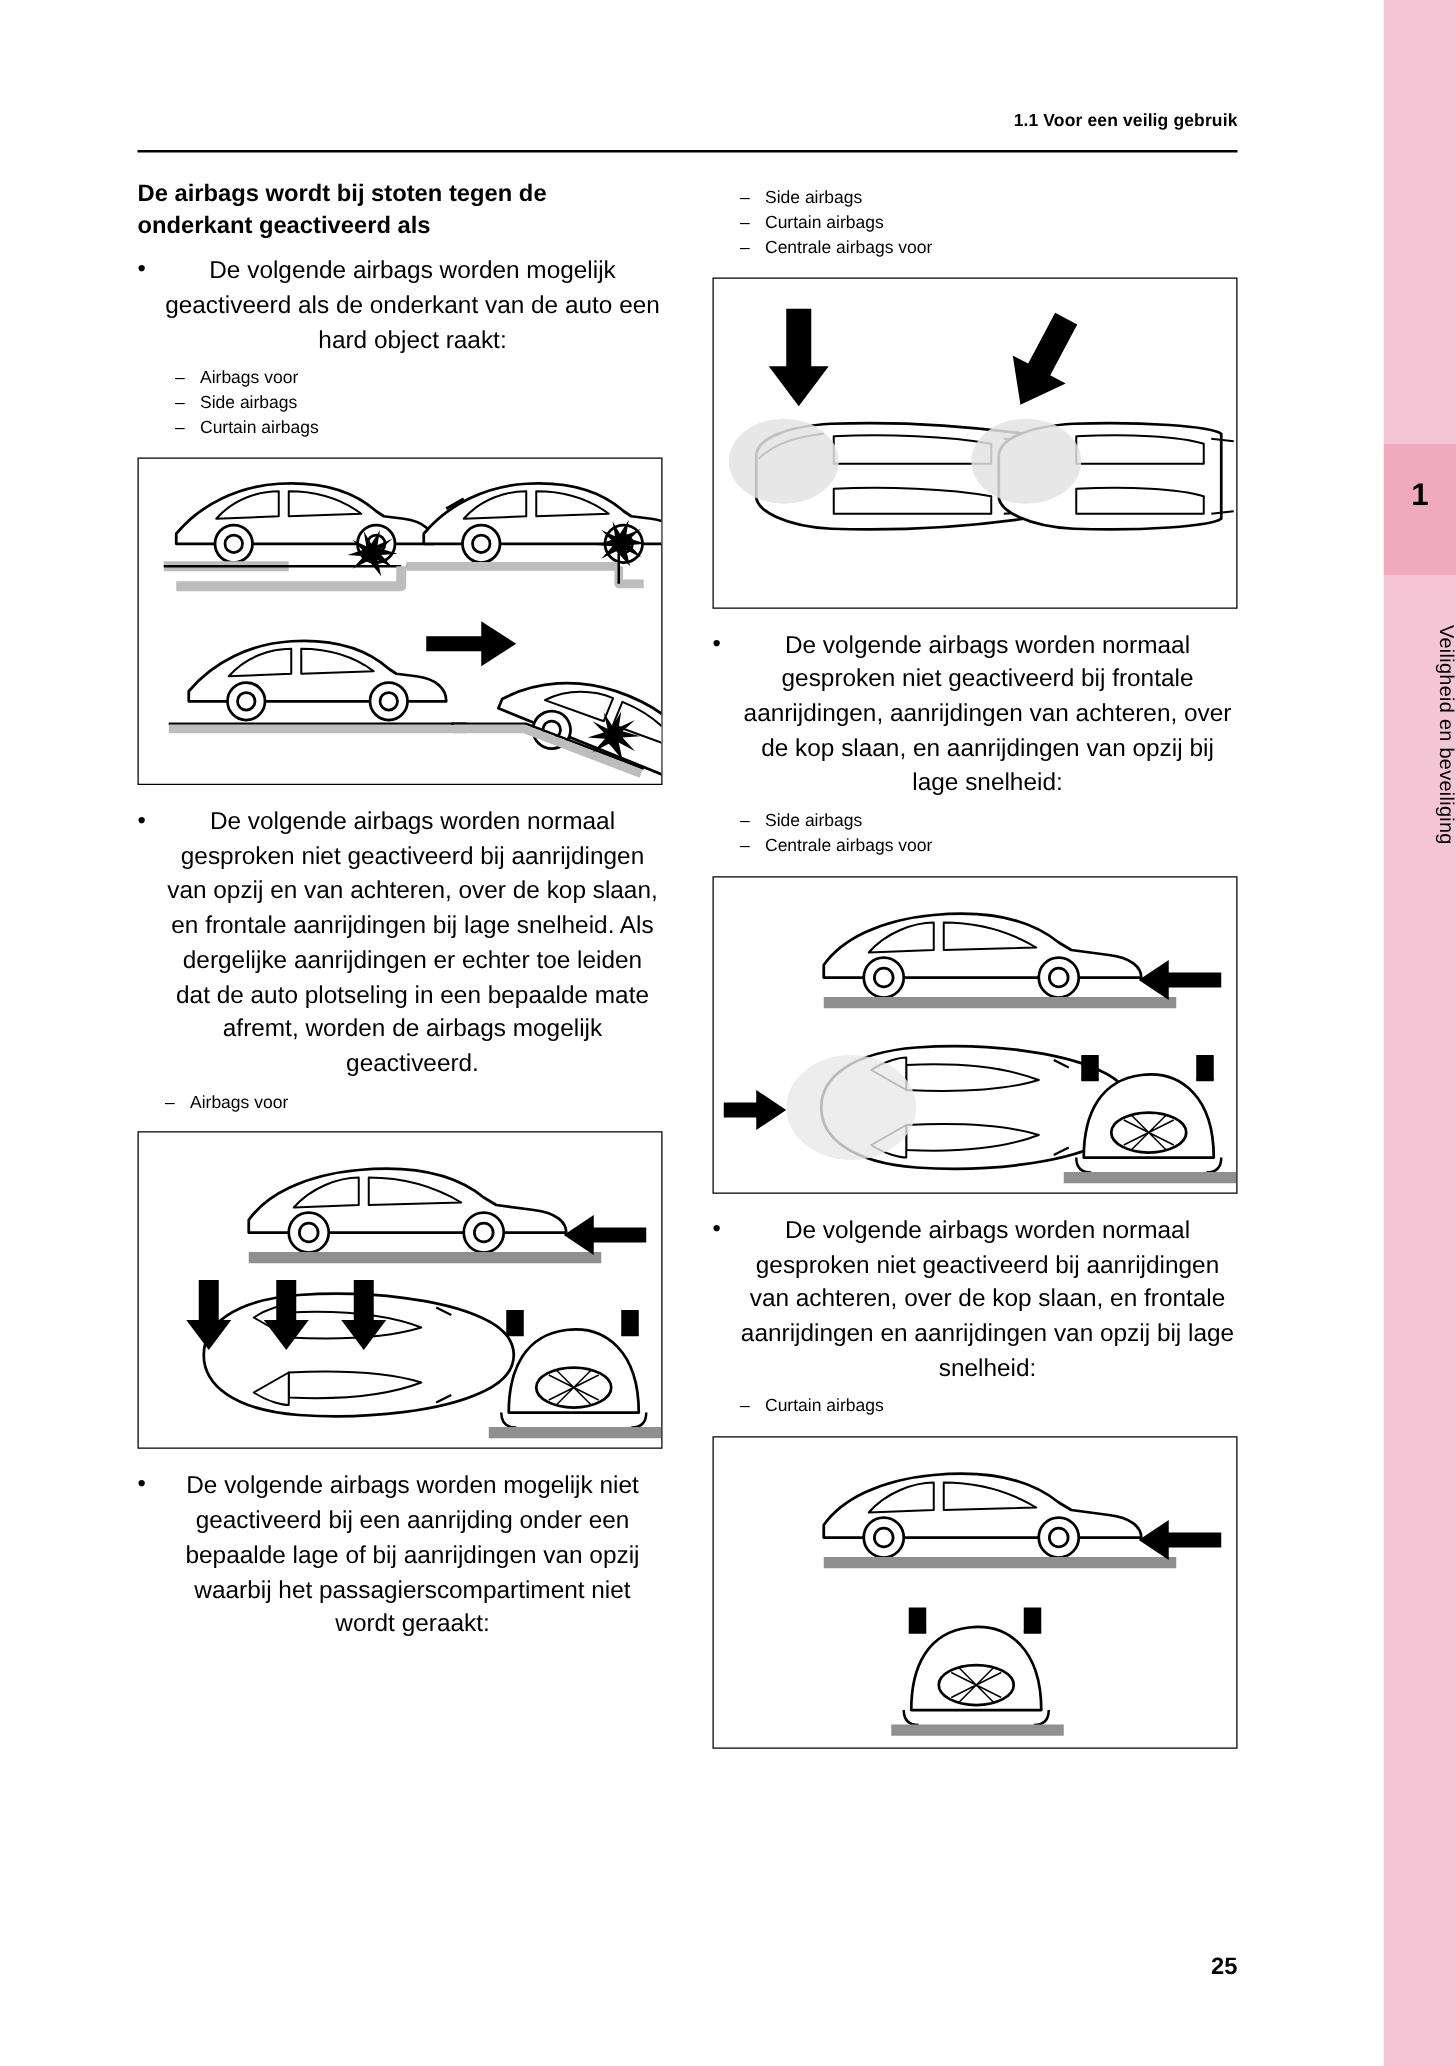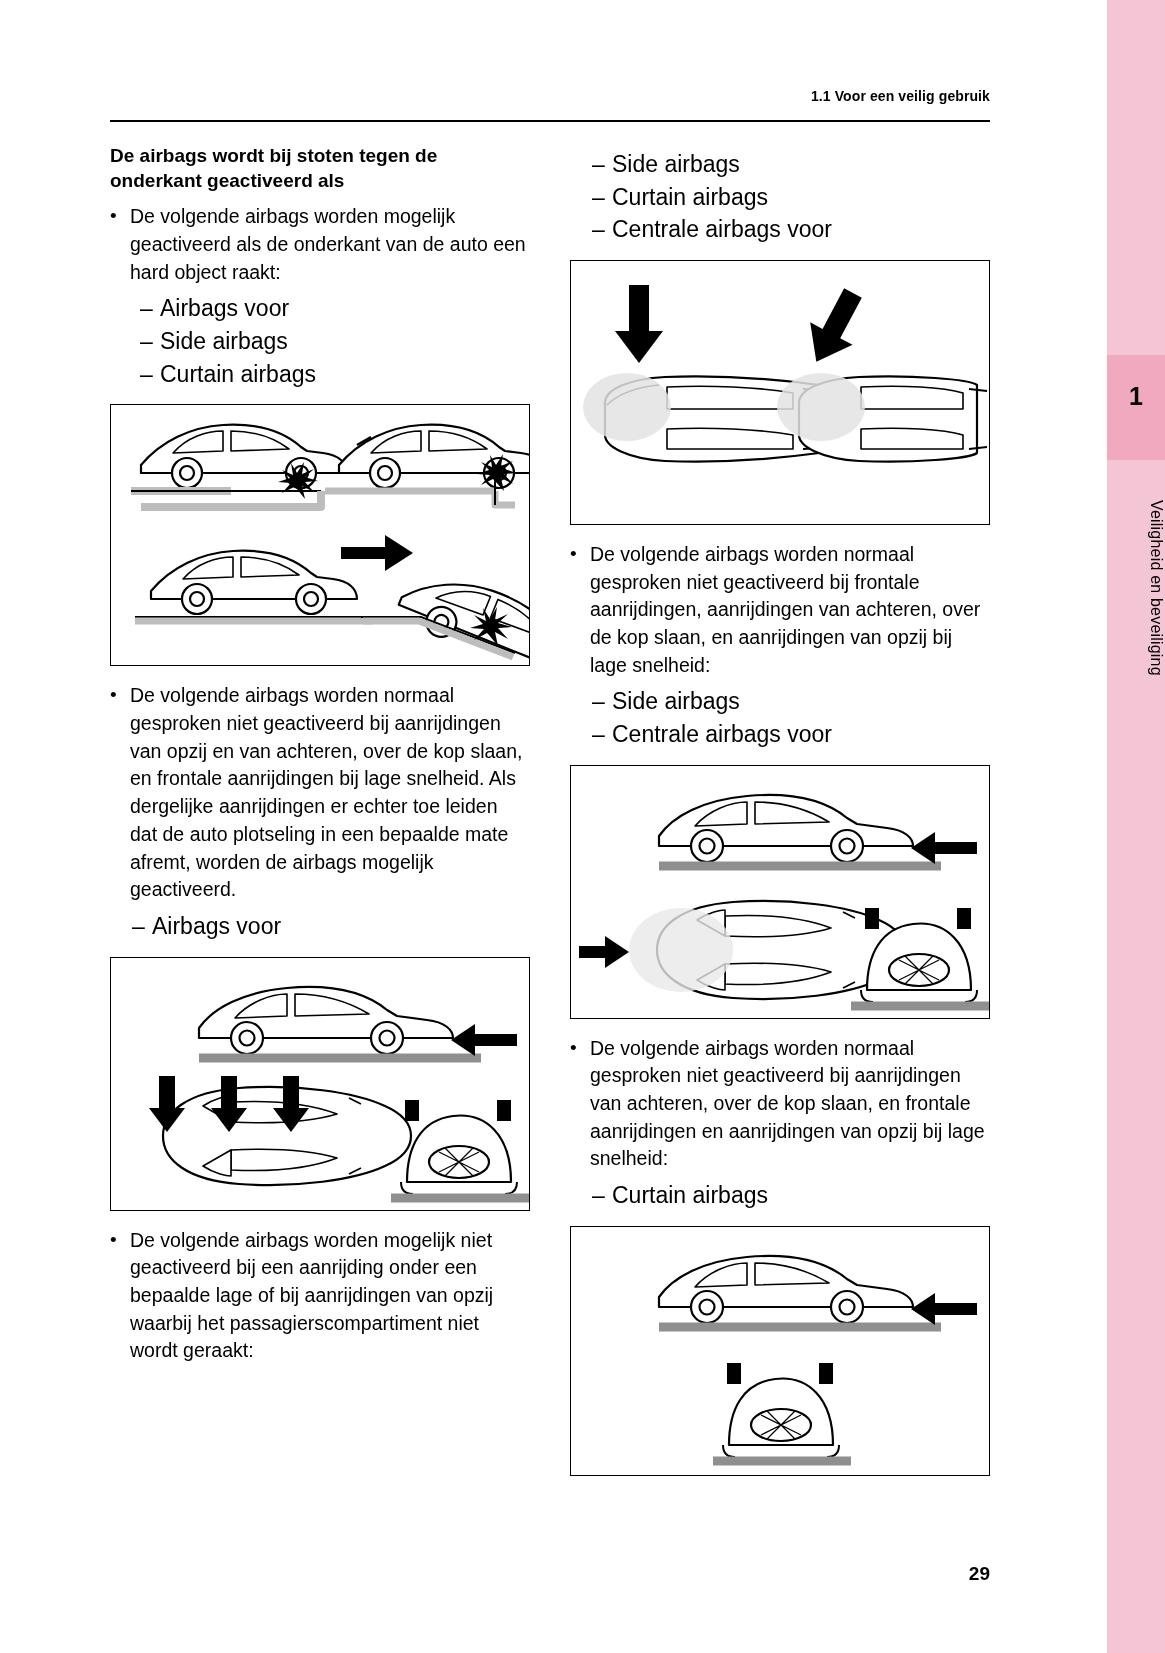--- a/index.html
+++ b/index.html
@@ -82,25 +82,25 @@
     margin: 0 0 6px 0;
     font-size: 19.5px;
     line-height: 1.42;
   }
   .bullet .dot {
     width: 20px; flex: 0 0 20px;
     text-align: left;
     font-size: 19px;
     line-height: 1.42;
   }
-  .bullet .btext { flex: 1 1 auto; }
+  .bullet .btext { flex: 1 1 auto; text-align: center; }
 
   .dashlist { margin: 0; padding: 0; list-style: none; }
   .dashlist li {
-    font-size: 23px;
+    font-size: 14px;
     line-height: 1.42;
     padding-left: 20px;
     position: relative;
   }
   .dashlist li::before {
     content: "–";
     position: absolute;
     left: 0px;
   }
   .dashlist.indent { margin-left: 30px; }
@@ -402,21 +402,21 @@
           <ellipse cx="60" cy="72" rx="30" ry="16" fill="#fff"></ellipse>
           <path d="M40 62 L80 82 M40 82 L80 62 M46 58 L74 86 M46 86 L74 58" stroke-width="1.2"></path>
           <path d="M2 92 C2 100 6 104 14 104 M118 92 C118 100 114 104 106 104" stroke-width="2"></path>
         </g>
         <path d="M142 234 L280 234" stroke="#8f8f8f" stroke-width="9"></path>
       </svg>
     </div>
 
   </div>
 
-  <div id="page-number">29</div>
+  <div id="page-number">25</div>
 </div>
 
 <div id="side-tab">
   <div class="tab-top"></div>
   <div class="tab-mid"></div>
   <div class="tab-bottom"></div>
   <div class="chapter-num">1</div>
   <div class="chapter-label">Veiligheid en beveiliging</div>
 </div>
 

